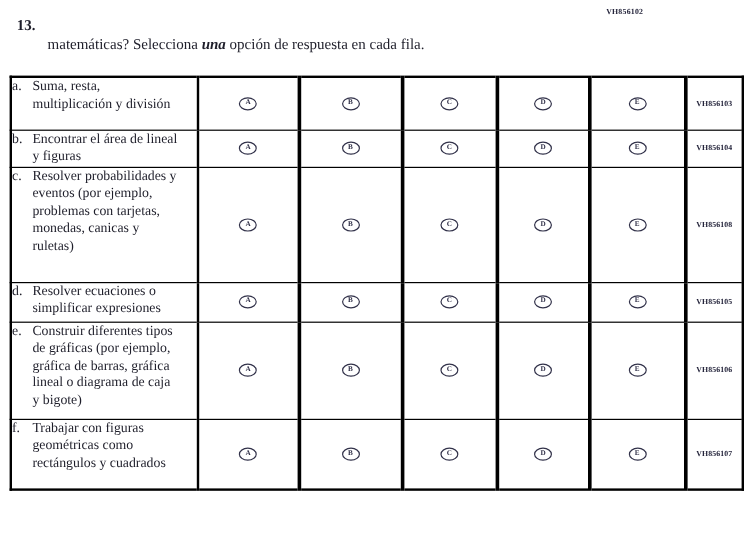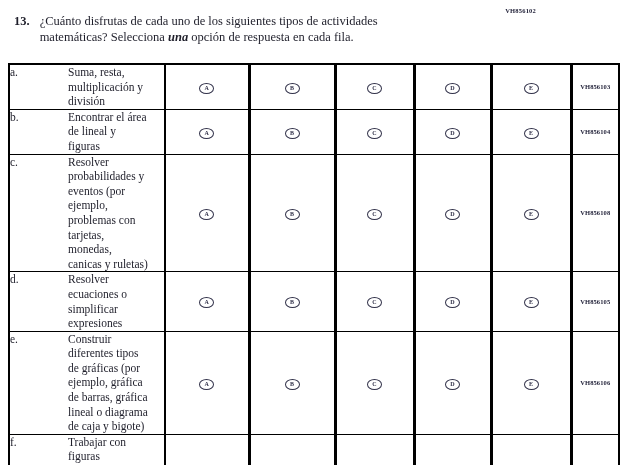--- a/index.html
+++ b/index.html
@@ -48,21 +48,21 @@
     height: 44px;
   }
 
   td.label-cell {
     vertical-align: top;
     padding: 2px 2px 2px 4px;
     font-size: 11.5px; line-height: 14.6px;
   }
   .label-wrap { display: flex; }
   .row-letter { width: 17px; flex: 0 0 17px; }
-  .row-text { flex: 1; padding-right: 16px; margin-left: 41px; }
+  .row-text { flex: 1; padding-right: 16px; }
 
   td.bubble-cell { text-align: center; vertical-align: middle; }
 
   .bubble {
     display: inline-block;
     width: 13px; height: 9px;
     border: 1px solid #32324a;
     border-radius: 50%;
     font-size: 6px; font-weight: bold;
     line-height: 9px; text-align: center;
@@ -80,21 +80,21 @@
 </style>
 </head>
 <body>
 
 <div class="page">
 
   <div class="page-code">VH856102</div>
 
   <div class="question">
     <div class="q-number">13.</div>
-    <div class="q-text"><span>¿Cuánto disfrutas de cada uno de los siguientes tipos de actividades</span><br><span>matemáticas? Selecciona </span><span class="q-bold">una</span><span> opción de respuesta en cada fila.</span></div>
+    <div class="q-text"><br><span>matemáticas? Selecciona </span><span class="q-bold">una</span><span> opción de respuesta en cada fila.</span></div>
   </div>
 
   <table class="survey">
     <colgroup>
       <col style="width:156px">
         <col style="width:84px">
         <col style="width:86px">
       <col style="width:79px">
         <col style="width:77px">
         <col style="width:80px">

